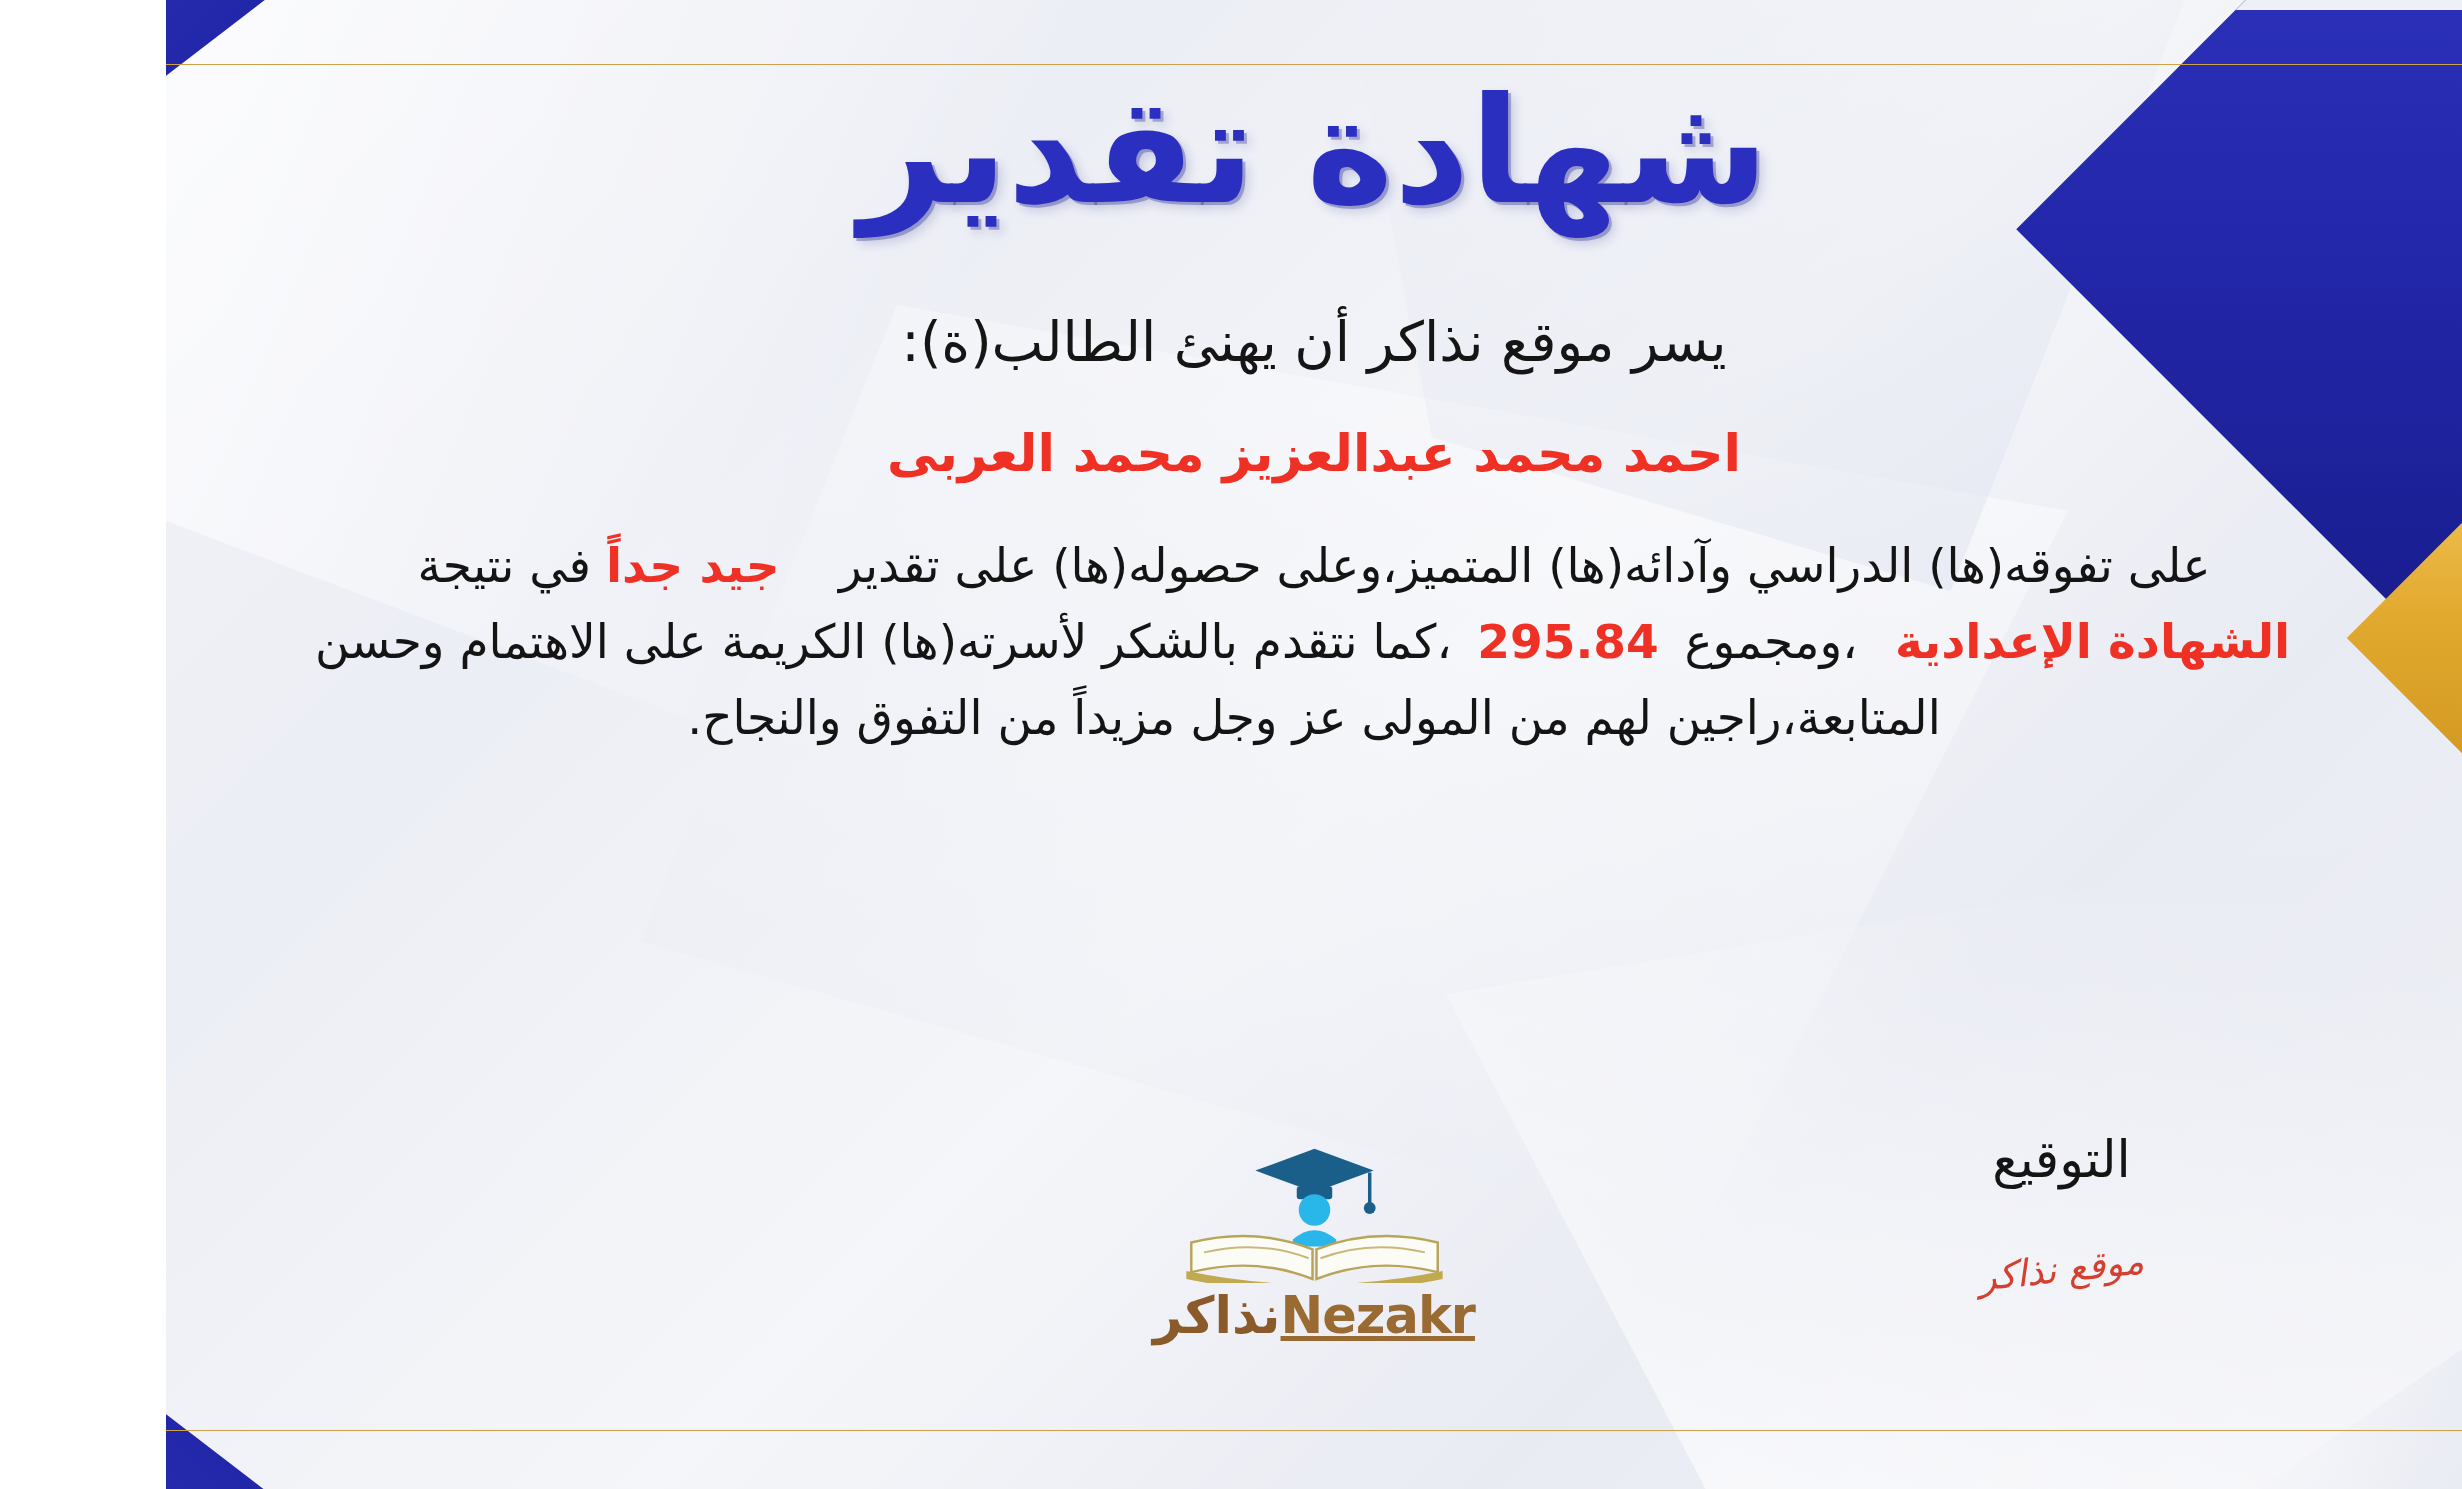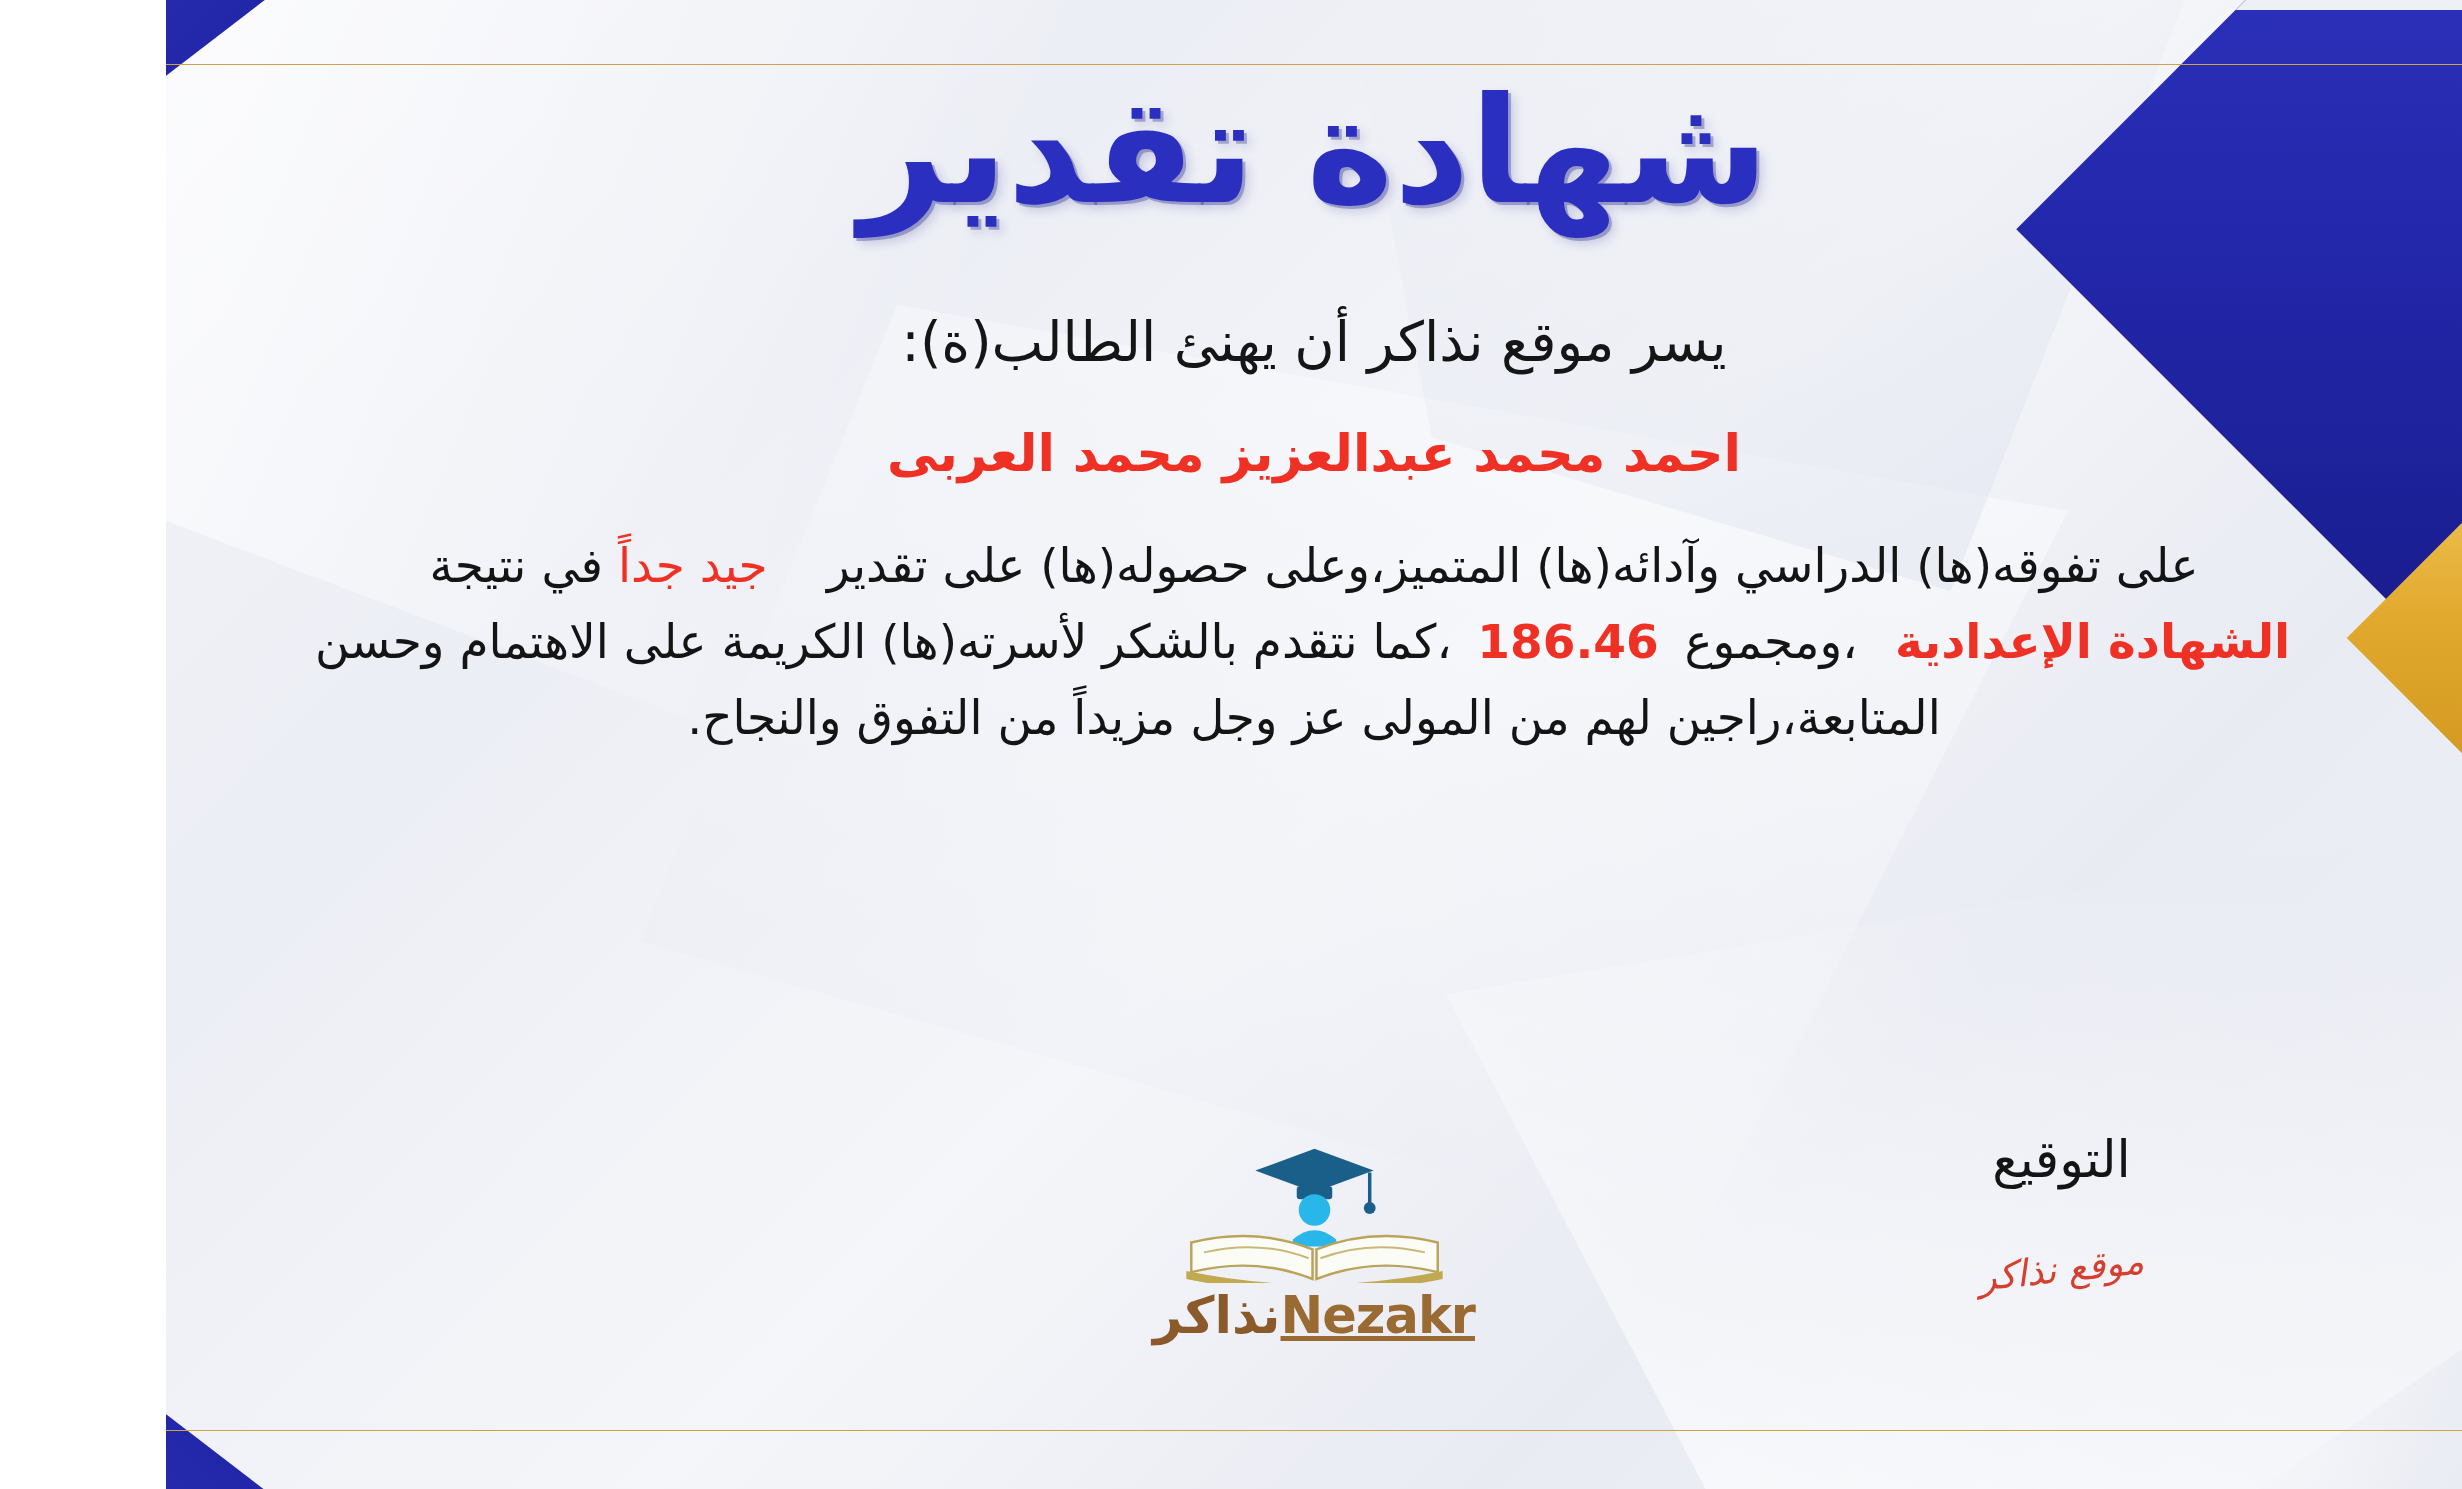--- a/index.html
+++ b/index.html
@@ -229,21 +229,21 @@
     margin-top: 38px;
     font-size: 47px;
     line-height: 1.62;
     font-weight: 500;
     color: #141414;
     text-align: center;
     padding: 0 69px;
   }
   .paragraph .grade {
     color: #ee3124;
-    font-weight: normal;
+    font-weight: bold;
     white-space: nowrap;
   }
   .paragraph .exam {
     color: #ee3124;
     font-weight: bold;
     white-space: nowrap;
     padding: 0 22.7px;
   }
   .paragraph .total {
     color: #ee3124;
@@ -356,21 +356,21 @@
 
       <div class="line-student">احمد محمد عبدالعزيز محمد العربى</div>
 
       <div class="paragraph">
         <span>على تفوقه(ها) الدراسي وآدائه(ها) المتميز،وعلى حصوله(ها) على تقدير</span>
         <span class="gap"></span>
         <span class="grade">جيد جداً</span>
         <span>في نتيجة</span>
         <span class="exam">الشهادة الإعدادية</span>
         <span>،ومجموع</span>
-        <span class="total">186.46</span>
+        <span class="total">295.84</span>
         <span>،كما نتقدم بالشكر لأسرته(ها) الكريمة على الاهتمام وحسن المتابعة،راجين لهم من المولى عز وجل مزيداً من التفوق والنجاح.</span>
       </div>
 
     </div>
 
     <div class="footer">
 
       <div class="signature-area">
         <div class="signature-label">التوقيع</div>
         <div class="signature-script">موقع نذاكر</div>

